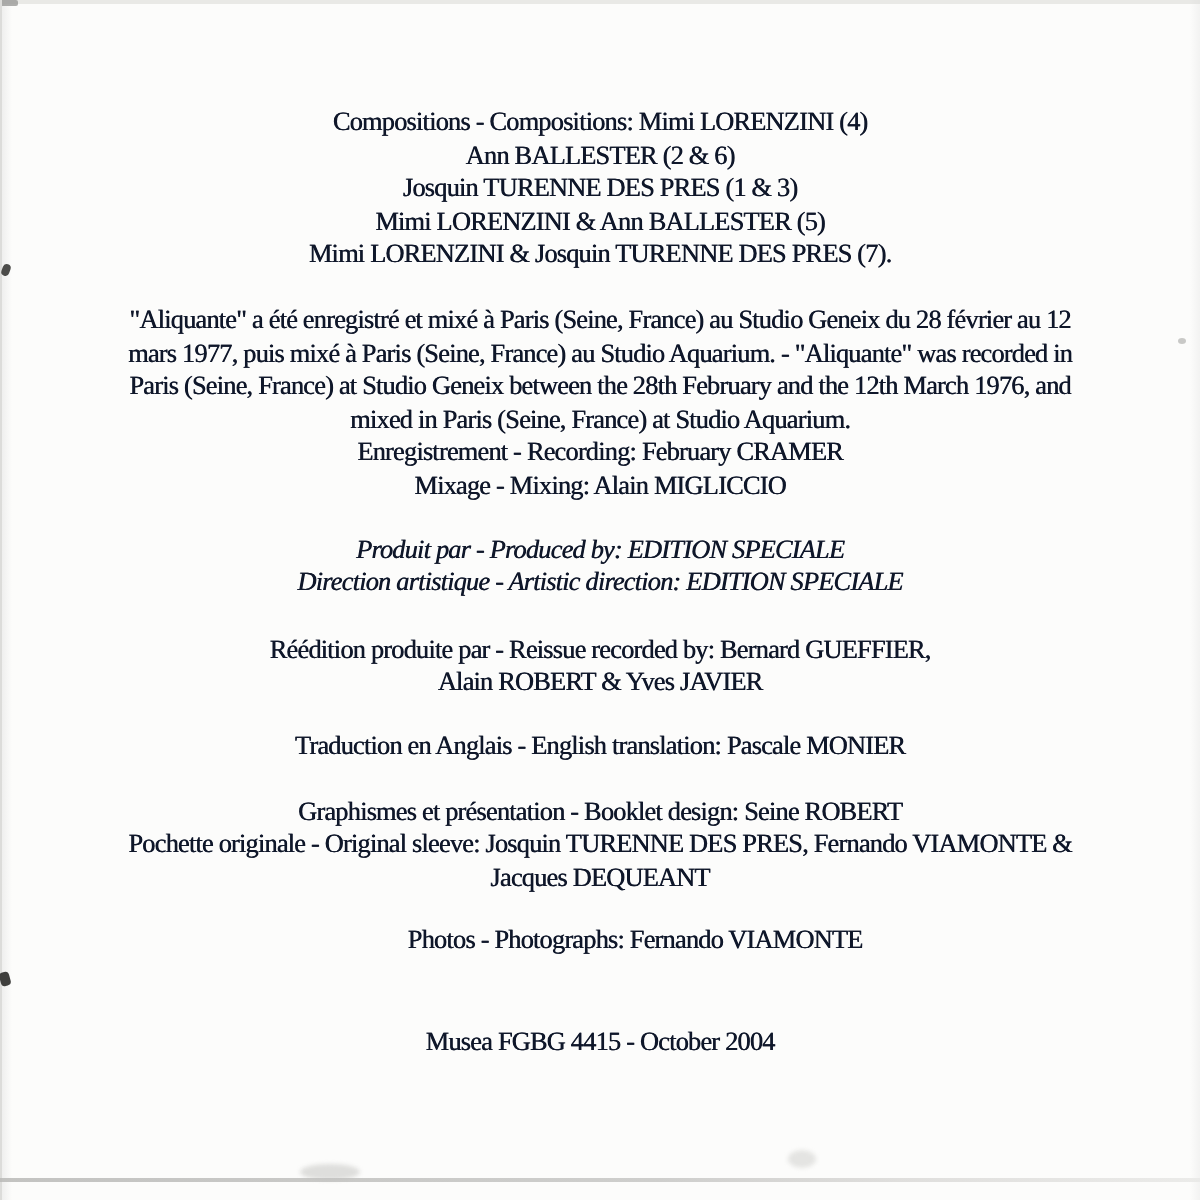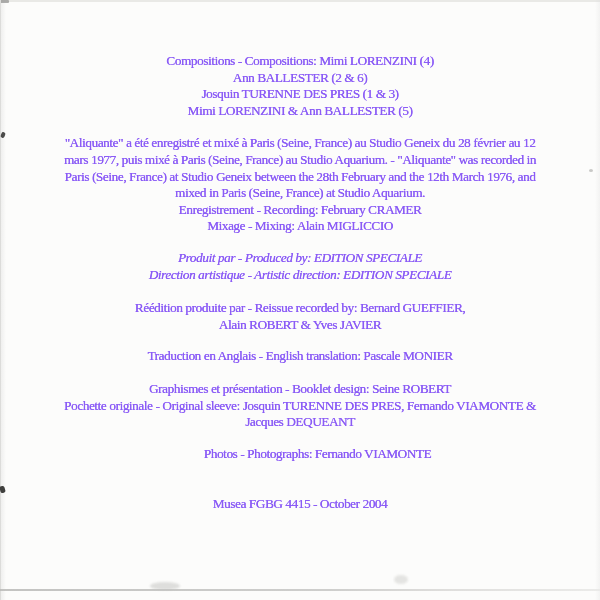--- a/index.html
+++ b/index.html
@@ -56,39 +56,40 @@
   .a-right-dot     { left: 589px; top: 169px; width: 4px; height: 3px; background: #c9c9c7; border-radius: 50%; }
   .a-bottom-line   { left: 0; top: 589px; width: 600px; height: 2px;
                      background: linear-gradient(to right, #b9b9b7 0%, #c6c6c4 55%, #dad9d7 75%, #e8e8e6 100%);
                      opacity: .85; }
   .a-bottom-smudge { left: 150px; top: 582px; width: 30px; height: 8px; background: #dededc; border-radius: 50%; filter: blur(1px); }
   .a-bottom-mark   { left: 394px; top: 575px; width: 14px; height: 9px; background: #e4e4e2; border-radius: 50%; filter: blur(1px); }
 </style>
 </head>
 <body>
 
-<div class="page" style="background: rgb(252, 252, 251); color: #8b5cf6;">
+<div class="page" style="background: rgb(252, 252, 251); color: #0f172a;">
 
   <div class="artifact a-top-line"></div>
   <div class="artifact a-top-smudge"></div>
   <div class="artifact a-left-hairline"></div>
   <div class="artifact a-speck-1"></div>
   <div class="artifact a-speck-2"></div>
   <div class="artifact a-right-dot"></div>
   <div class="artifact a-bottom-smudge"></div>
   <div class="artifact a-bottom-mark"></div>
   <div class="artifact a-bottom-line"></div>
 
   <div class="credits">
 
     <div class="block">
       <div class="line">Compositions - Compositions: Mimi LORENZINI (4)</div>
       <div class="line">Ann BALLESTER (2 &amp; 6)</div>
       <div class="line">Josquin TURENNE DES PRES (1 &amp; 3)</div>
       <div class="line">Mimi LORENZINI &amp; Ann BALLESTER (5)</div>
+      <div class="line">Mimi LORENZINI &amp; Josquin TURENNE DES PRES (7).</div>
     </div>
 
     <div class="block mb15">
       <div class="line">"Aliquante" a été enregistré et mixé à Paris (Seine, France) au Studio Geneix du 28 février au 12</div>
       <div class="line">mars 1977, puis mixé à Paris (Seine, France) au Studio Aquarium. - "Aliquante" was recorded in</div>
       <div class="line">Paris (Seine, France) at Studio Geneix between the 28th February and the 12th March 1976, and</div>
       <div class="line">mixed in Paris (Seine, France) at Studio Aquarium.</div>
       <div class="line">Enregistrement - Recording: February CRAMER</div>
       <div class="line">Mixage - Mixing: Alain MIGLICCIO</div>
     </div>

